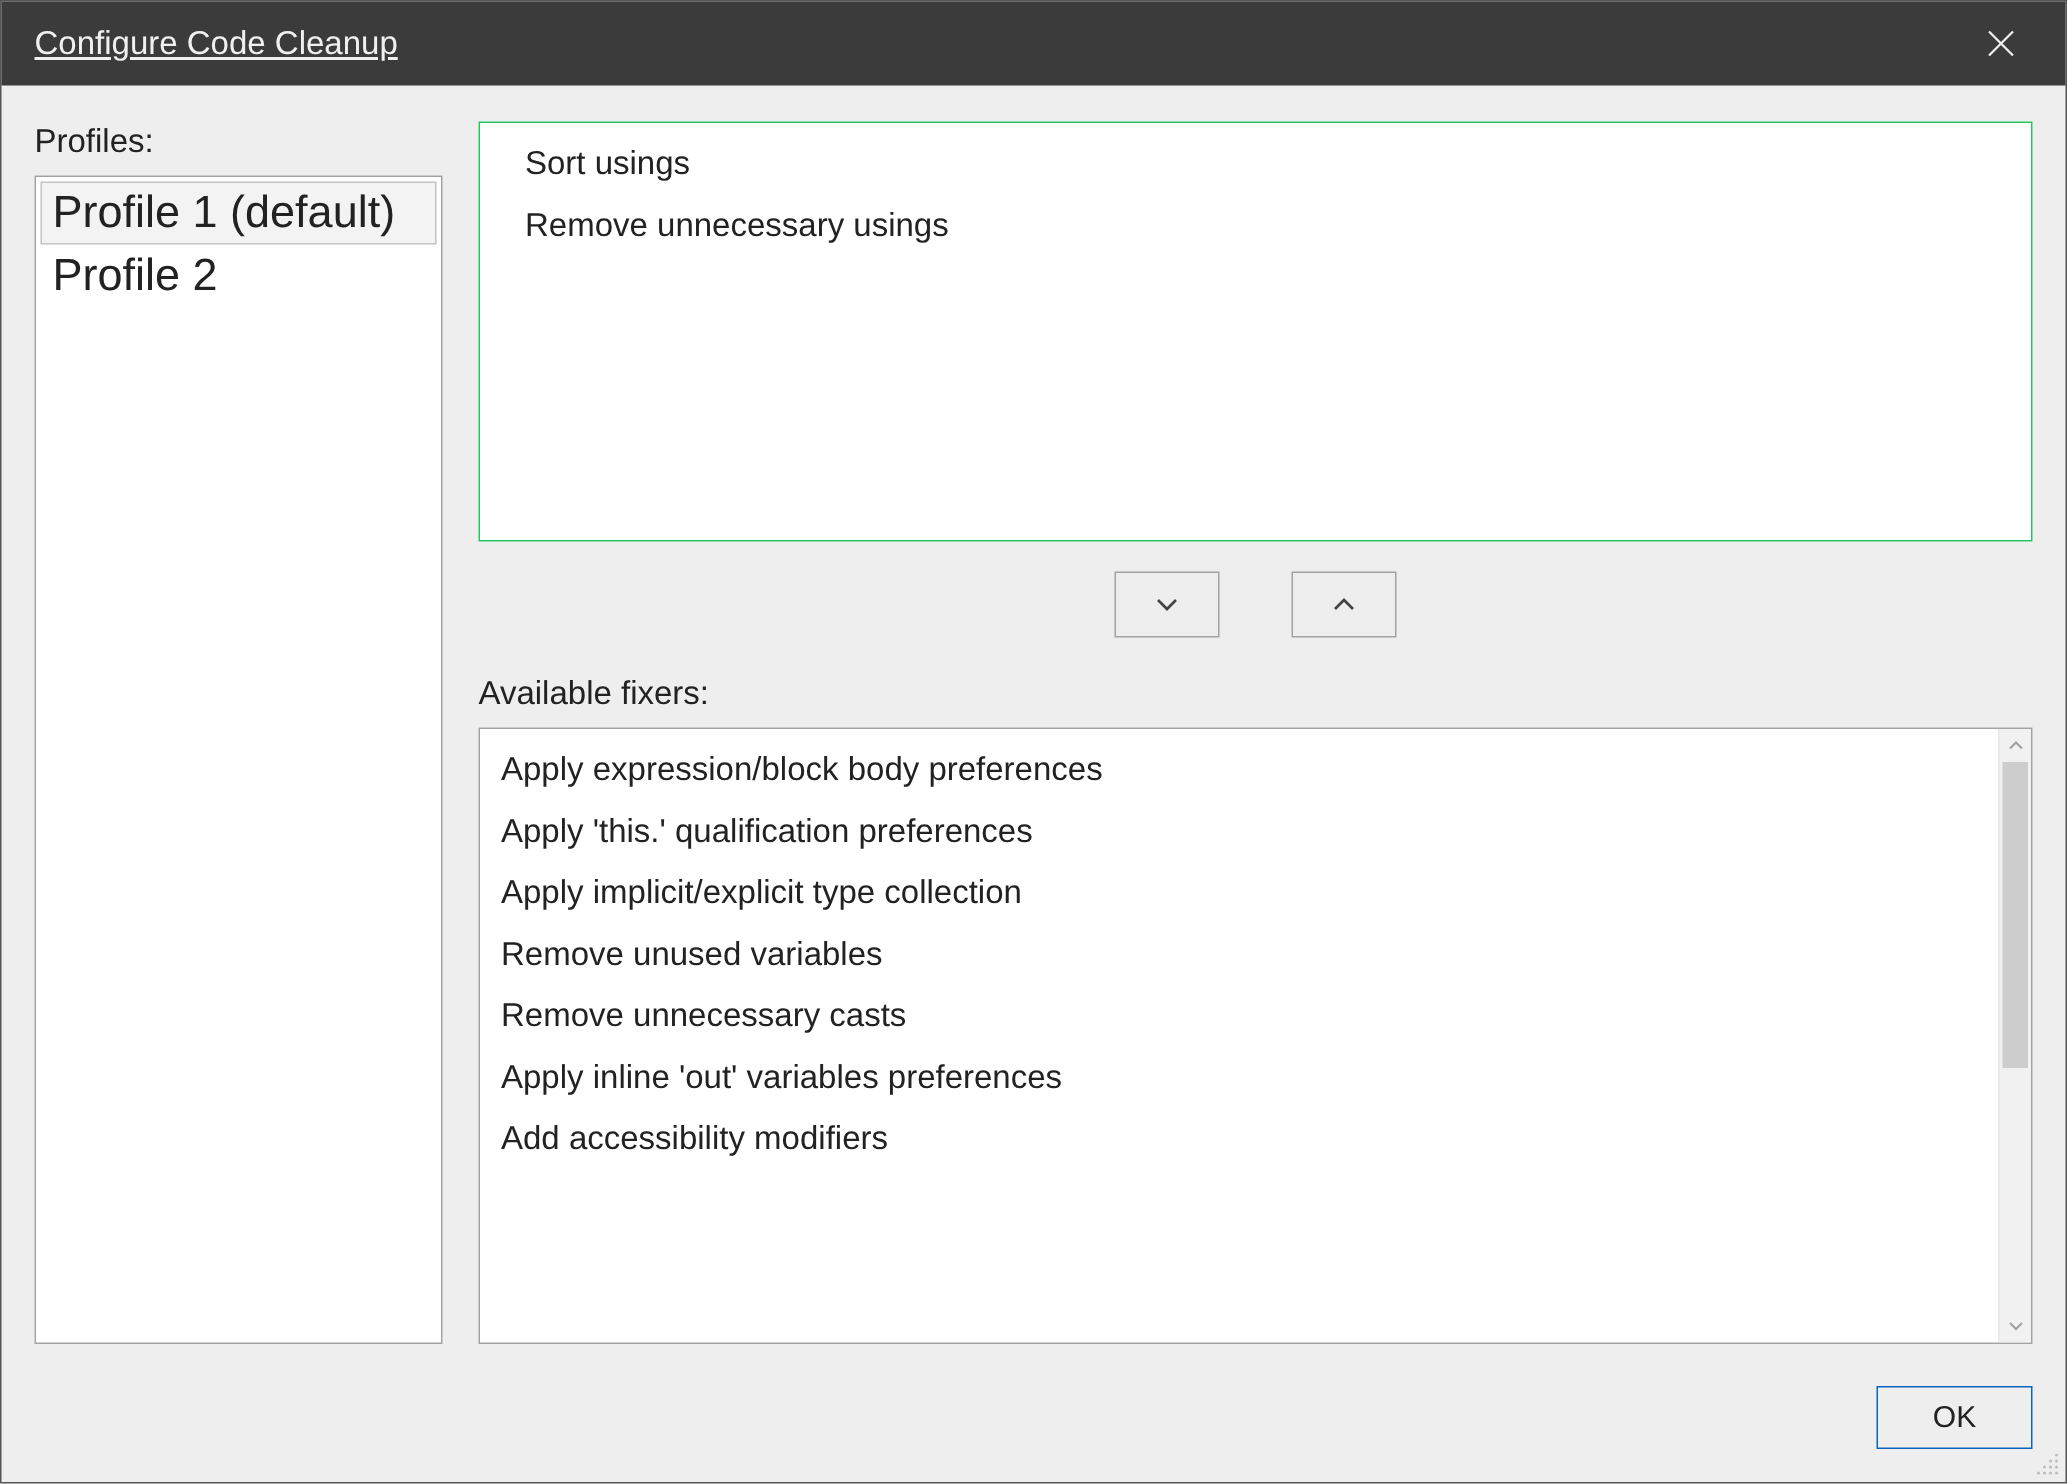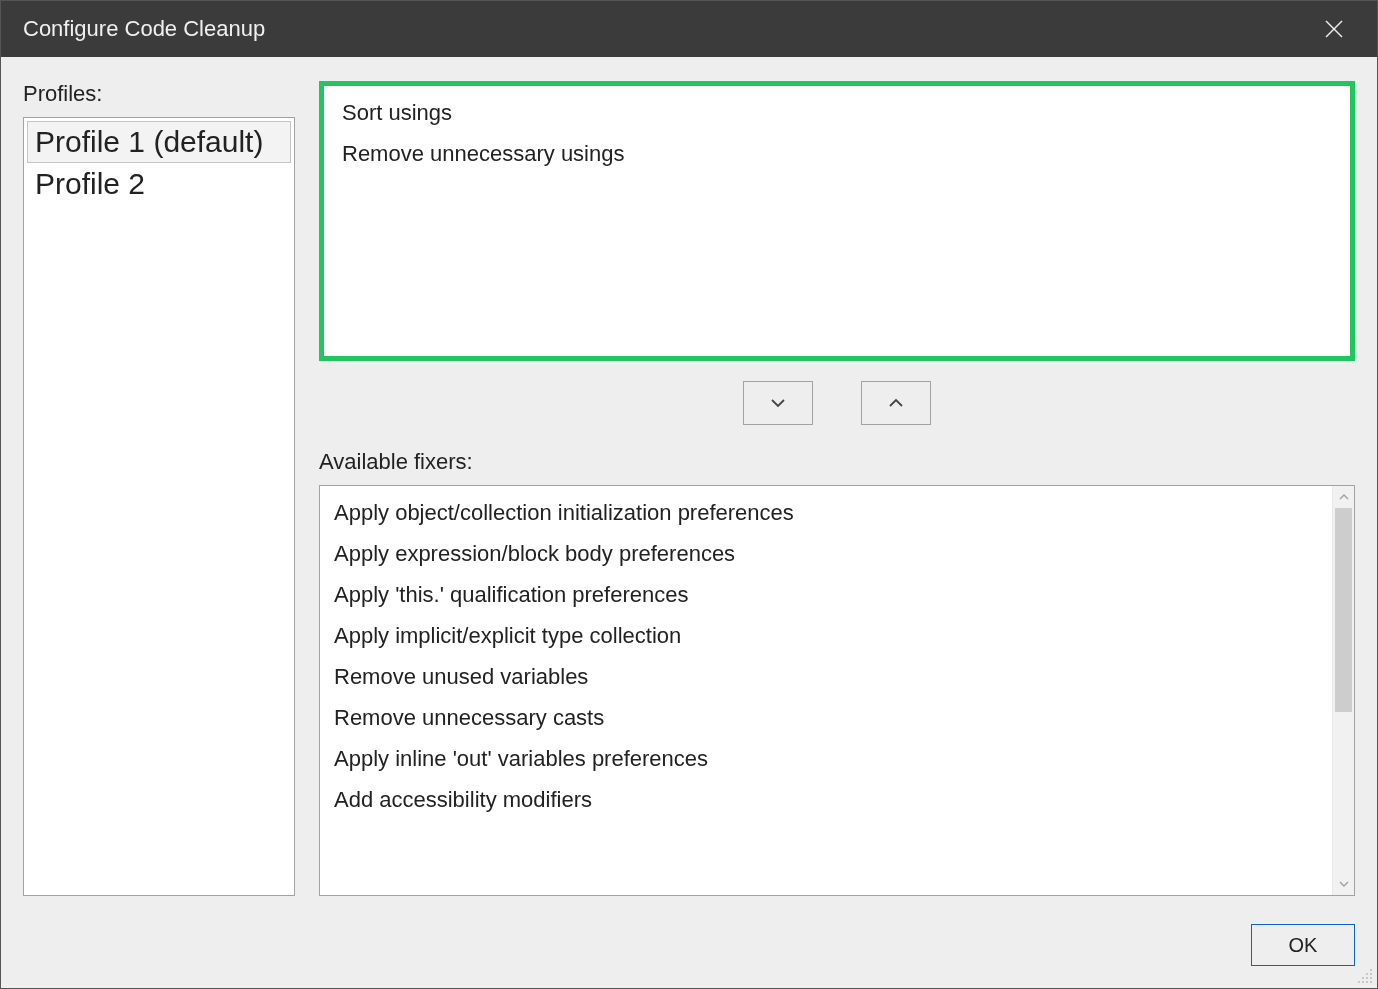--- a/index.html
+++ b/index.html
@@ -20,20 +20,21 @@
     }
     .titlebar {
       background: #3b3b3b;
       color: #f0f0f0;
       height: 56px;
       display: flex;
       align-items: center;
       padding: 0 20px 0 22px;
       font-size: 22px;
       font-weight: 400;
+      text-decoration: underline;
     }
     .titlebar-title { flex: 1; }
     .titlebar-close {
       width: 46px;
       height: 56px;
       display: flex;
       align-items: center;
       justify-content: center;
       cursor: pointer;
     }
@@ -72,24 +73,24 @@
       cursor: pointer;
       color: #222;
     }
     .profile-item.selected {
       background: #f3f3f3;
       border: 1px solid #c5c5c5;
       padding: 3px 7px;
     }
     .included-list {
       height: 280px;
-      border: 5px solid #22c55e;
+      border: 1px solid #22c55e;
       background: #ffffff;
       overflow: hidden;
-      padding: 6px 4px;
+      padding: 6px 16px;
     }
     .fixer-item {
       font-size: 22px;
       padding: 4px 14px;
       cursor: pointer;
       color: #222;
       white-space: nowrap;
       line-height: 1.5;
     }
     .button-row {
@@ -227,21 +228,20 @@
         <div class="move-btn">
           <svg viewBox="0 0 16 10">
             <polyline points="2,8 8,2 14,8" fill="none" stroke="#444" stroke-width="1.8"></polyline>
           </svg>
         </div>
       </div>
 
       <div class="section-label">Available fixers:</div>
       <div class="available-list">
         <div class="available-scroll-content">
-          <div class="fixer-item">Apply object/collection initialization preferences</div>
           <div class="fixer-item">Apply expression/block body preferences</div>
           <div class="fixer-item">Apply 'this.' qualification preferences</div>
           <div class="fixer-item">Apply implicit/explicit type collection</div>
           <div class="fixer-item">Remove unused variables</div>
           <div class="fixer-item">Remove unnecessary casts</div>
           <div class="fixer-item">Apply inline 'out' variables preferences</div>
           <div class="fixer-item">Add accessibility modifiers</div>
         </div>
         <div class="scrollbar">
           <div class="scroll-arrow">

